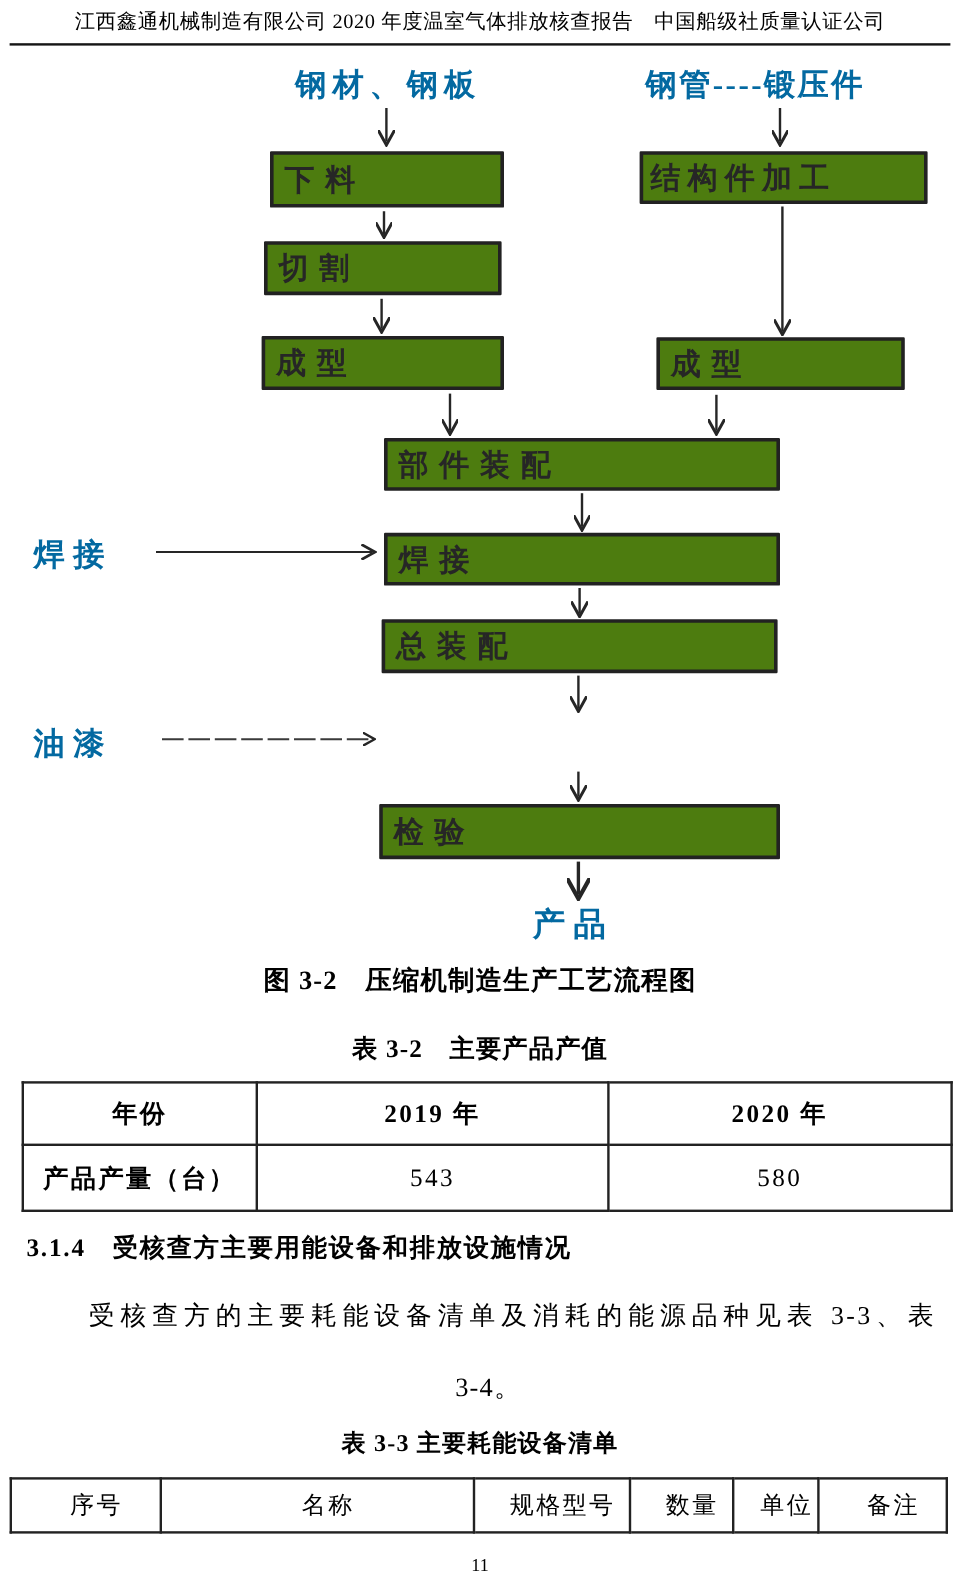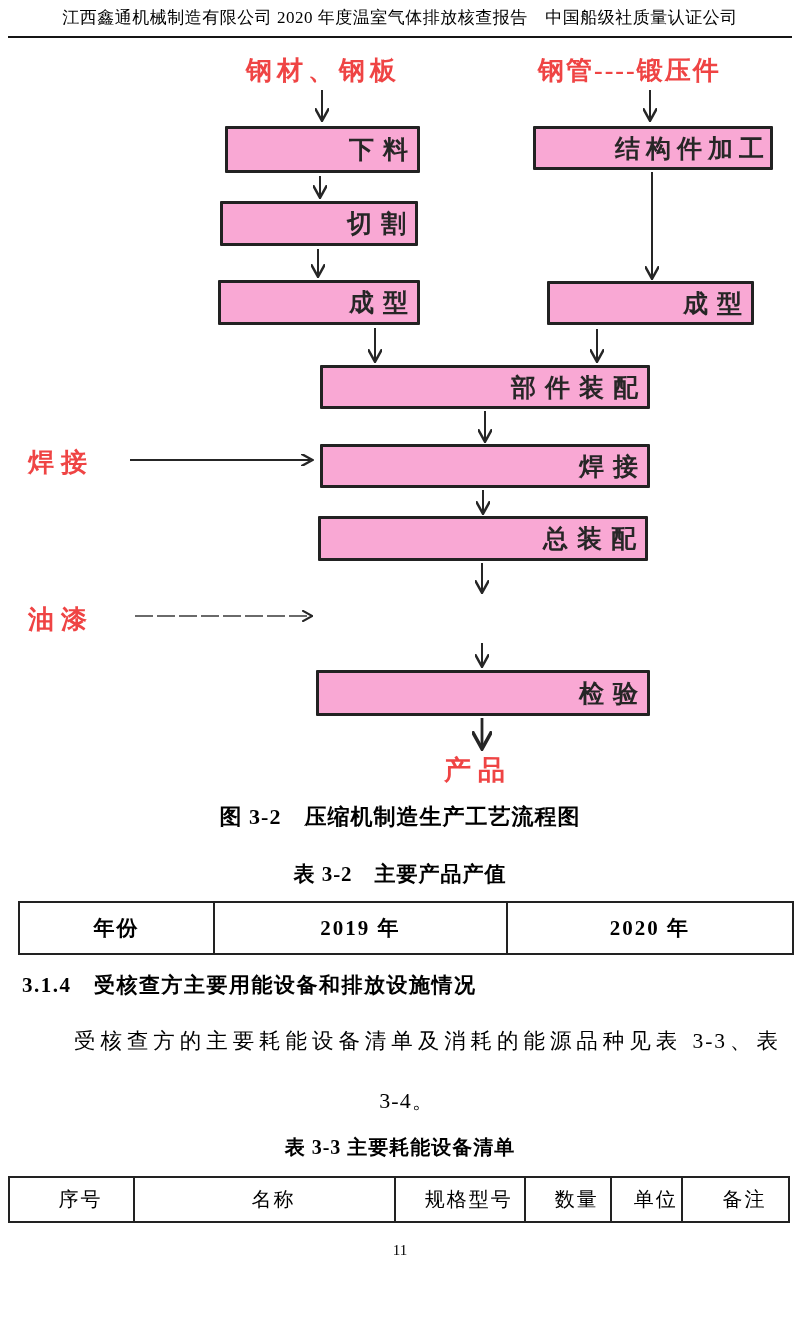--- a/index.html
+++ b/index.html
@@ -7,26 +7,26 @@
   body { font-family:"Liberation Serif","DejaVu Serif",serif; color:#000; }
   .page { position:relative; width:800px; height:1327px; background:#fff; overflow:hidden; margin:0 auto; }
 
   
   .header { margin:6px 8px 0 8px; text-align:center; font-size:17px; letter-spacing:0.5px;
             padding-bottom:7px; border-bottom:2px solid #151515; white-space:nowrap; }
 
   
   .flow-area { position:relative; width:800px; height:752px; color:#262626; }
   .flow-area svg { position:absolute; left:0; top:0; }
-  .fbox { position:absolute; border:3px solid #222; background:#f9a8d4;
-          display:flex; align-items:center; justify-content:flex-end;
+  .fbox { position:absolute; border:3px solid #222; background:#4d7c0f;
+          display:flex; align-items:center; justify-content:flex-start;
           font-weight:700; font-size:25px; letter-spacing:9px; text-indent:9px;
           color:#262626; border-radius:1px; }
   .flabel { position:absolute; font-weight:700; font-size:26px; letter-spacing:5px;
-            color:#ef4444; white-space:nowrap;text-align:center; }
+            color:#0369a1; white-space:nowrap;text-align:center; }
 
   
   .fig-caption { margin-top:12px; text-align:center; font-weight:700; font-size:22px; letter-spacing:1px; }
   .t32-caption { margin-top:28px; text-align:center; font-weight:700; font-size:21px; letter-spacing:1px; }
   .t33-caption { margin-top:18px; text-align:center; font-weight:700; font-size:20px; letter-spacing:1px; }
 
   
   table { border-collapse:collapse; table-layout:fixed; }
   .t32 { width:776px; margin:13px 0 0 18px; }
   .t32 td { border:2px solid #222; text-align:center; vertical-align:middle; font-size:21px; letter-spacing:2px; }
@@ -127,20 +127,25 @@
         <col style="width:25.2%">
         <col style="width:37.8%">
         <col style="width:37%">
       </colgroup>
     <tbody>
         <tr class="r1">
       <td class="b">年份</td>
       <td class="b">2019 年</td>
       <td class="b">2020 年</td>
     </tr>
+    <tr class="r2">
+      <td class="b">产品产量（台）</td>
+      <td>543</td>
+      <td>580</td>
+    </tr>
   </tbody>
     </table>
 
   <div class="sec-heading">3.1.4　受核查方主要用能设备和排放设施情况</div>
 
   <div class="para-line1">受核查方的主要耗能设备清单及消耗的能源品种见表 3-3、表</div>
   <div class="para-line2">3-4。</div>
 
   <div class="t33-caption">表 3-3 主要耗能设备清单</div>
 

